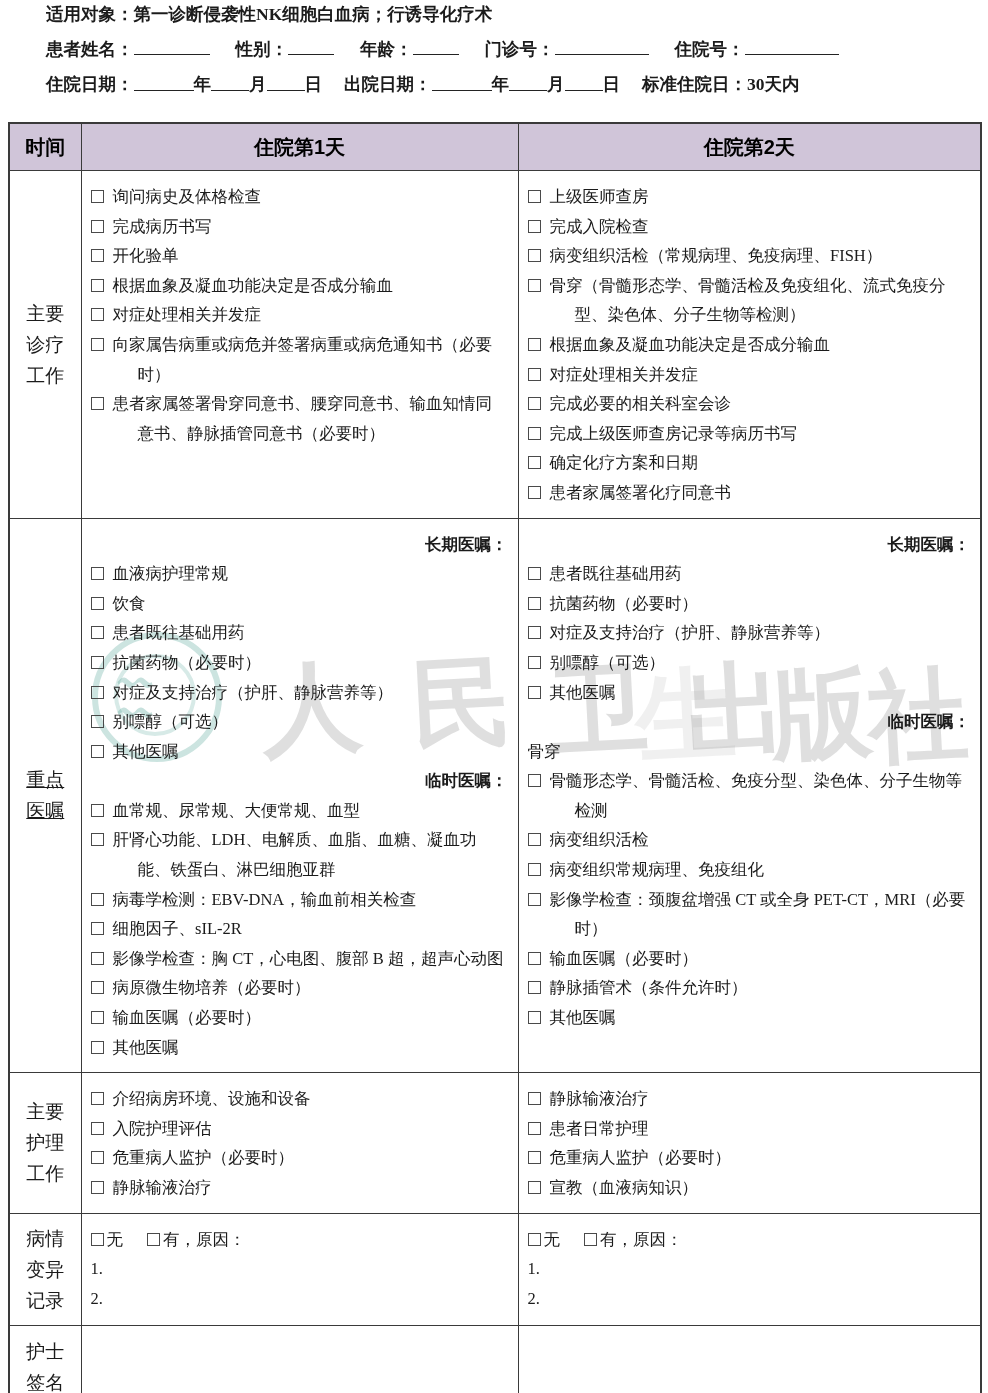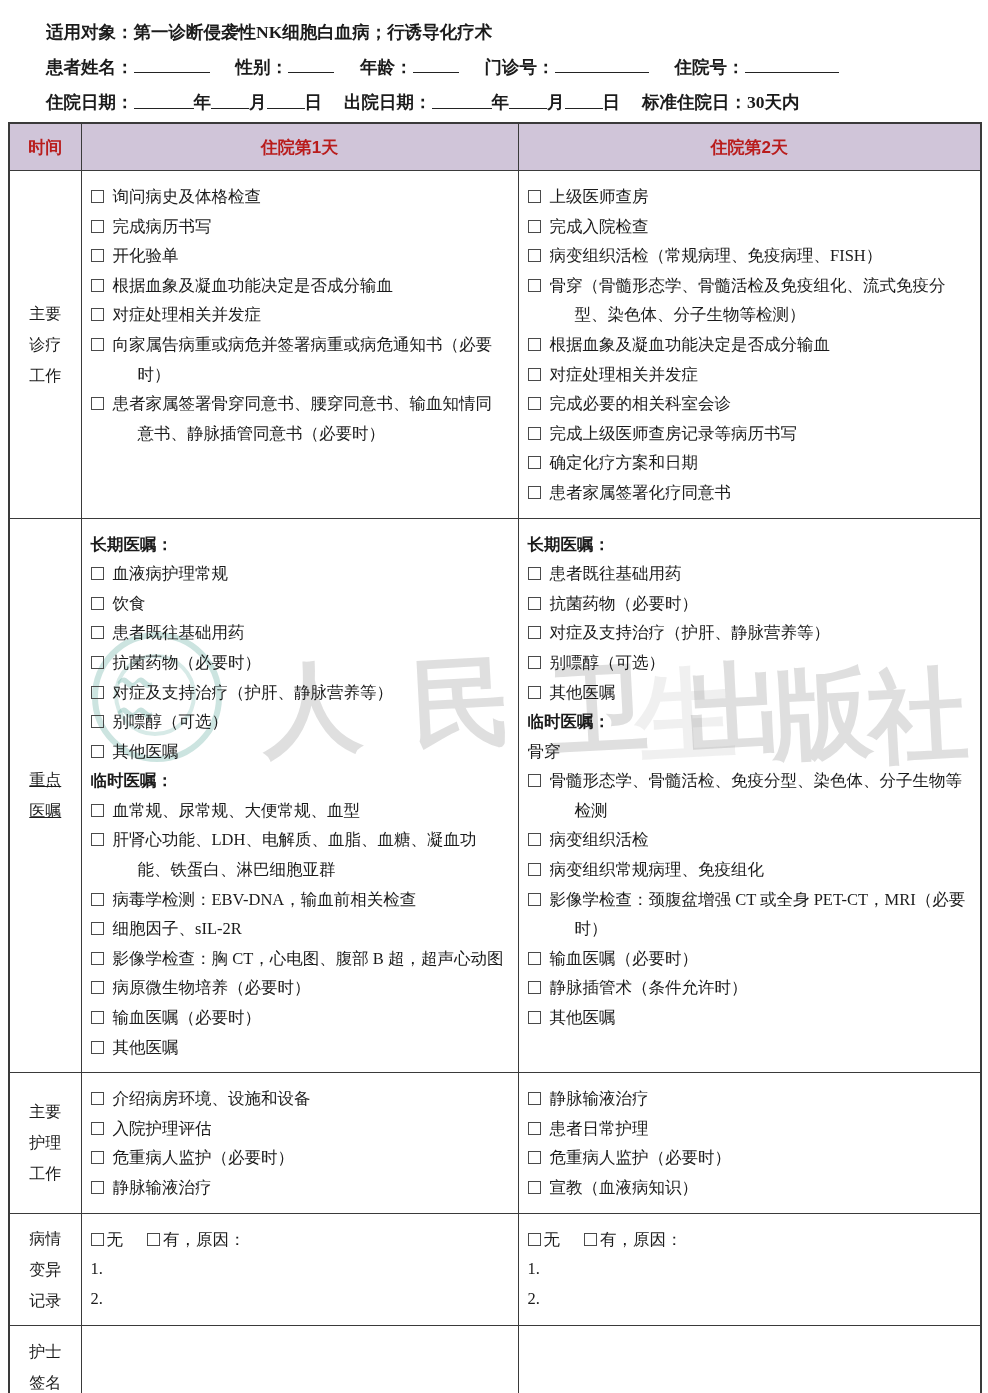--- a/index.html
+++ b/index.html
@@ -1,48 +1,48 @@
 <!DOCTYPE html>
 <html><head>
 <meta charset="utf-8">
 <style>
   html,body{margin:0;padding:0;background:#ffffff;}
   body{
     width:988px;height:1393px;position:relative;overflow:hidden;
     font-family:"Liberation Serif","DejaVu Serif",serif;color:#1b1b1b;
   }
   
-  .hdr{position:absolute;left:46px;top:19px;width:916px;font-size:17.5px;font-weight:700;}
+  .hdr{position:absolute;left:46px;top:1px;width:916px;font-size:17.5px;font-weight:700;}
   .hdr .line{margin-bottom:9px;white-space:nowrap;line-height:26px;}
   .blank{display:inline-block;border-bottom:1.6px solid #232323;height:1.05em;vertical-align:baseline;}
   .sp{display:inline-block;}
   
   .wm{position:absolute;left:0;top:0;width:988px;height:1393px;pointer-events:none;}
   .wm-char{position:absolute;font-size:100px;font-weight:700;color:rgba(158,158,158,0.33);
     font-family:"DejaVu Serif",serif;transform:rotate(-3deg);}
   .wm-logo{position:absolute;left:92px;top:632px;width:118px;height:118px;border:6px solid rgba(95,170,158,0.32);
     border-radius:50%;}
   .wm-logo::after{content:"";position:absolute;left:16px;top:16px;width:74px;height:74px;
     border:4px solid rgba(95,170,158,0.25);border-radius:50%;}
   .wm-swirl{position:absolute;left:20px;top:28px;font-size:34px;color:rgba(95,170,158,0.35);
     font-family:"DejaVu Sans",sans-serif;line-height:30px;}
   
   table.path{position:absolute;left:8px;top:122px;width:972px;border-collapse:collapse;
     table-layout:fixed;border:2.5px solid #3a3a3a;background:transparent;}
   .path th,.path td{border:1.5px solid #3a3a3a;background:transparent;}
   .path th{
     height:44px;background:#d0c5d9;
-    font-family:"Liberation Sans","DejaVu Sans",sans-serif;font-weight:700;font-size:17px;color:#b91c1c;
+    font-family:"Liberation Sans","DejaVu Sans",sans-serif;font-weight:700;font-size:20px;color:#000000;
     text-align:center;vertical-align:middle;
   }
-  td.lbl{text-align:center;vertical-align:middle;font-size:16px;line-height:31px;padding:4px 2px;}
+  td.lbl{text-align:center;vertical-align:middle;font-size:19px;line-height:31px;padding:4px 2px;}
   td.cell{vertical-align:top;padding:11px 10px 10px 9px;font-size:16.5px;}
   .item{line-height:29.6px;padding-left:47px;text-indent:-47px;}
   .plainline{line-height:29.6px;}
-  .boldhead{font-family:"Liberation Sans","DejaVu Sans",sans-serif;font-weight:700;line-height:29.6px;font-size:16.5px;}
+  .boldhead{font-family:"Liberation Sans","DejaVu Sans",sans-serif;font-weight:700;line-height:29.6px;font-size:16.5px;text-align:right;}
   .cbx{display:inline-block;width:13px;height:13px;border:1.3px solid #4a4a4a;margin-right:9px;
     vertical-align:-1px;text-indent:0;background:transparent;box-sizing:border-box;}
   .cb2 .seg{margin-right:24px;}
   .cb2 .cbx{margin-right:3px;}
 </style>
 </head>
 <body>
 
 <div class="wm">
   <div class="wm-logo">

